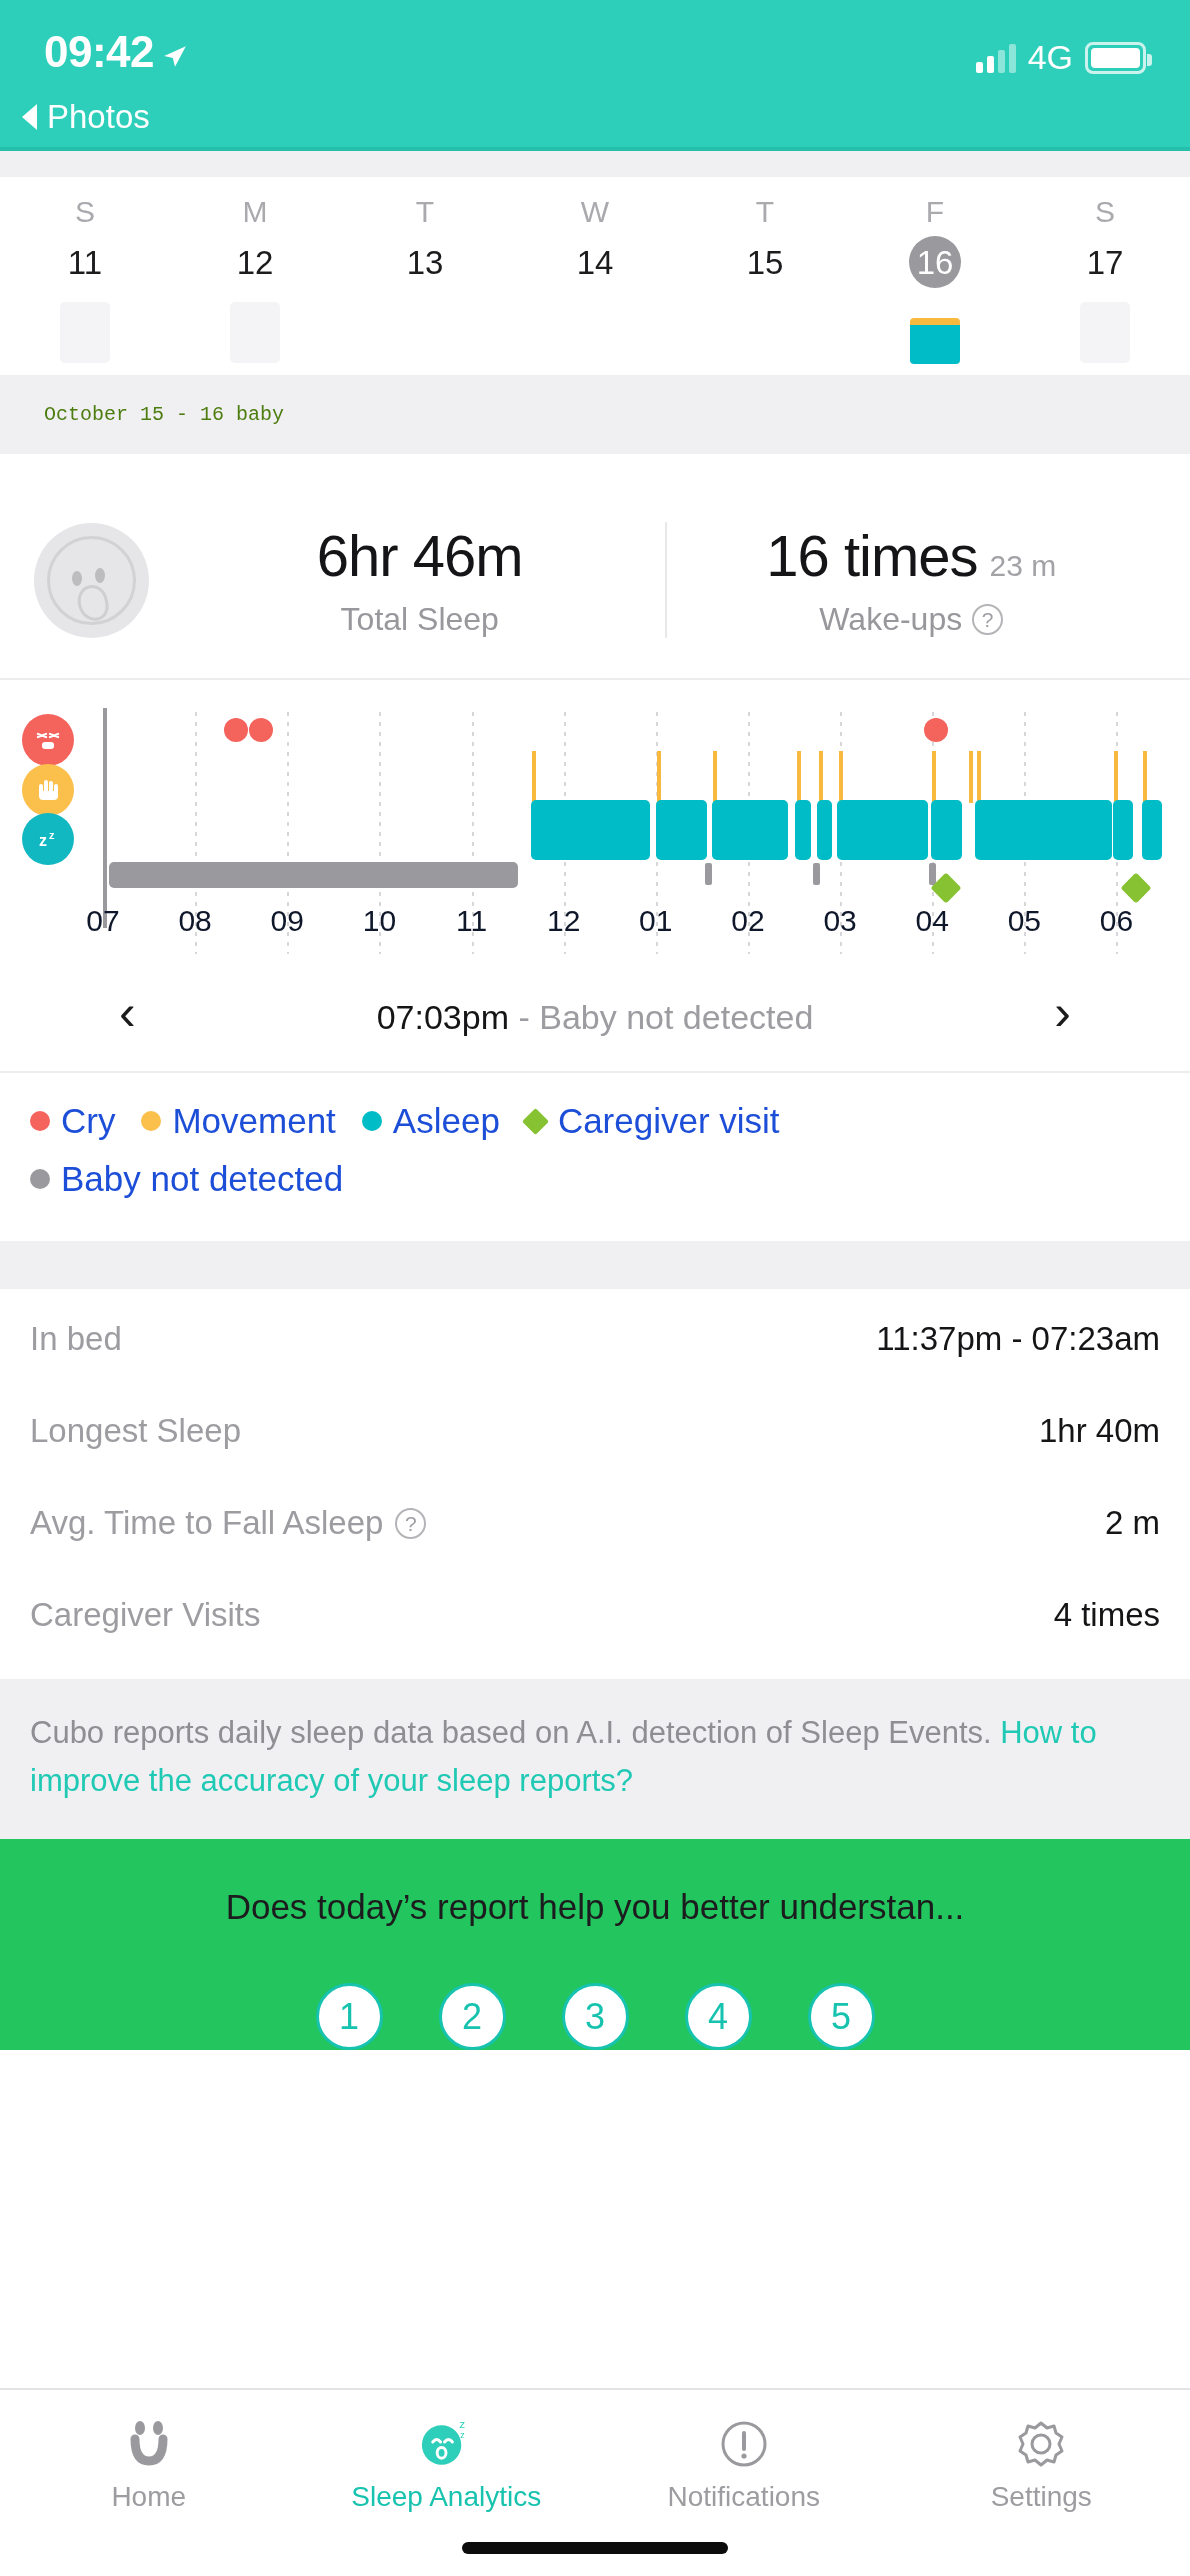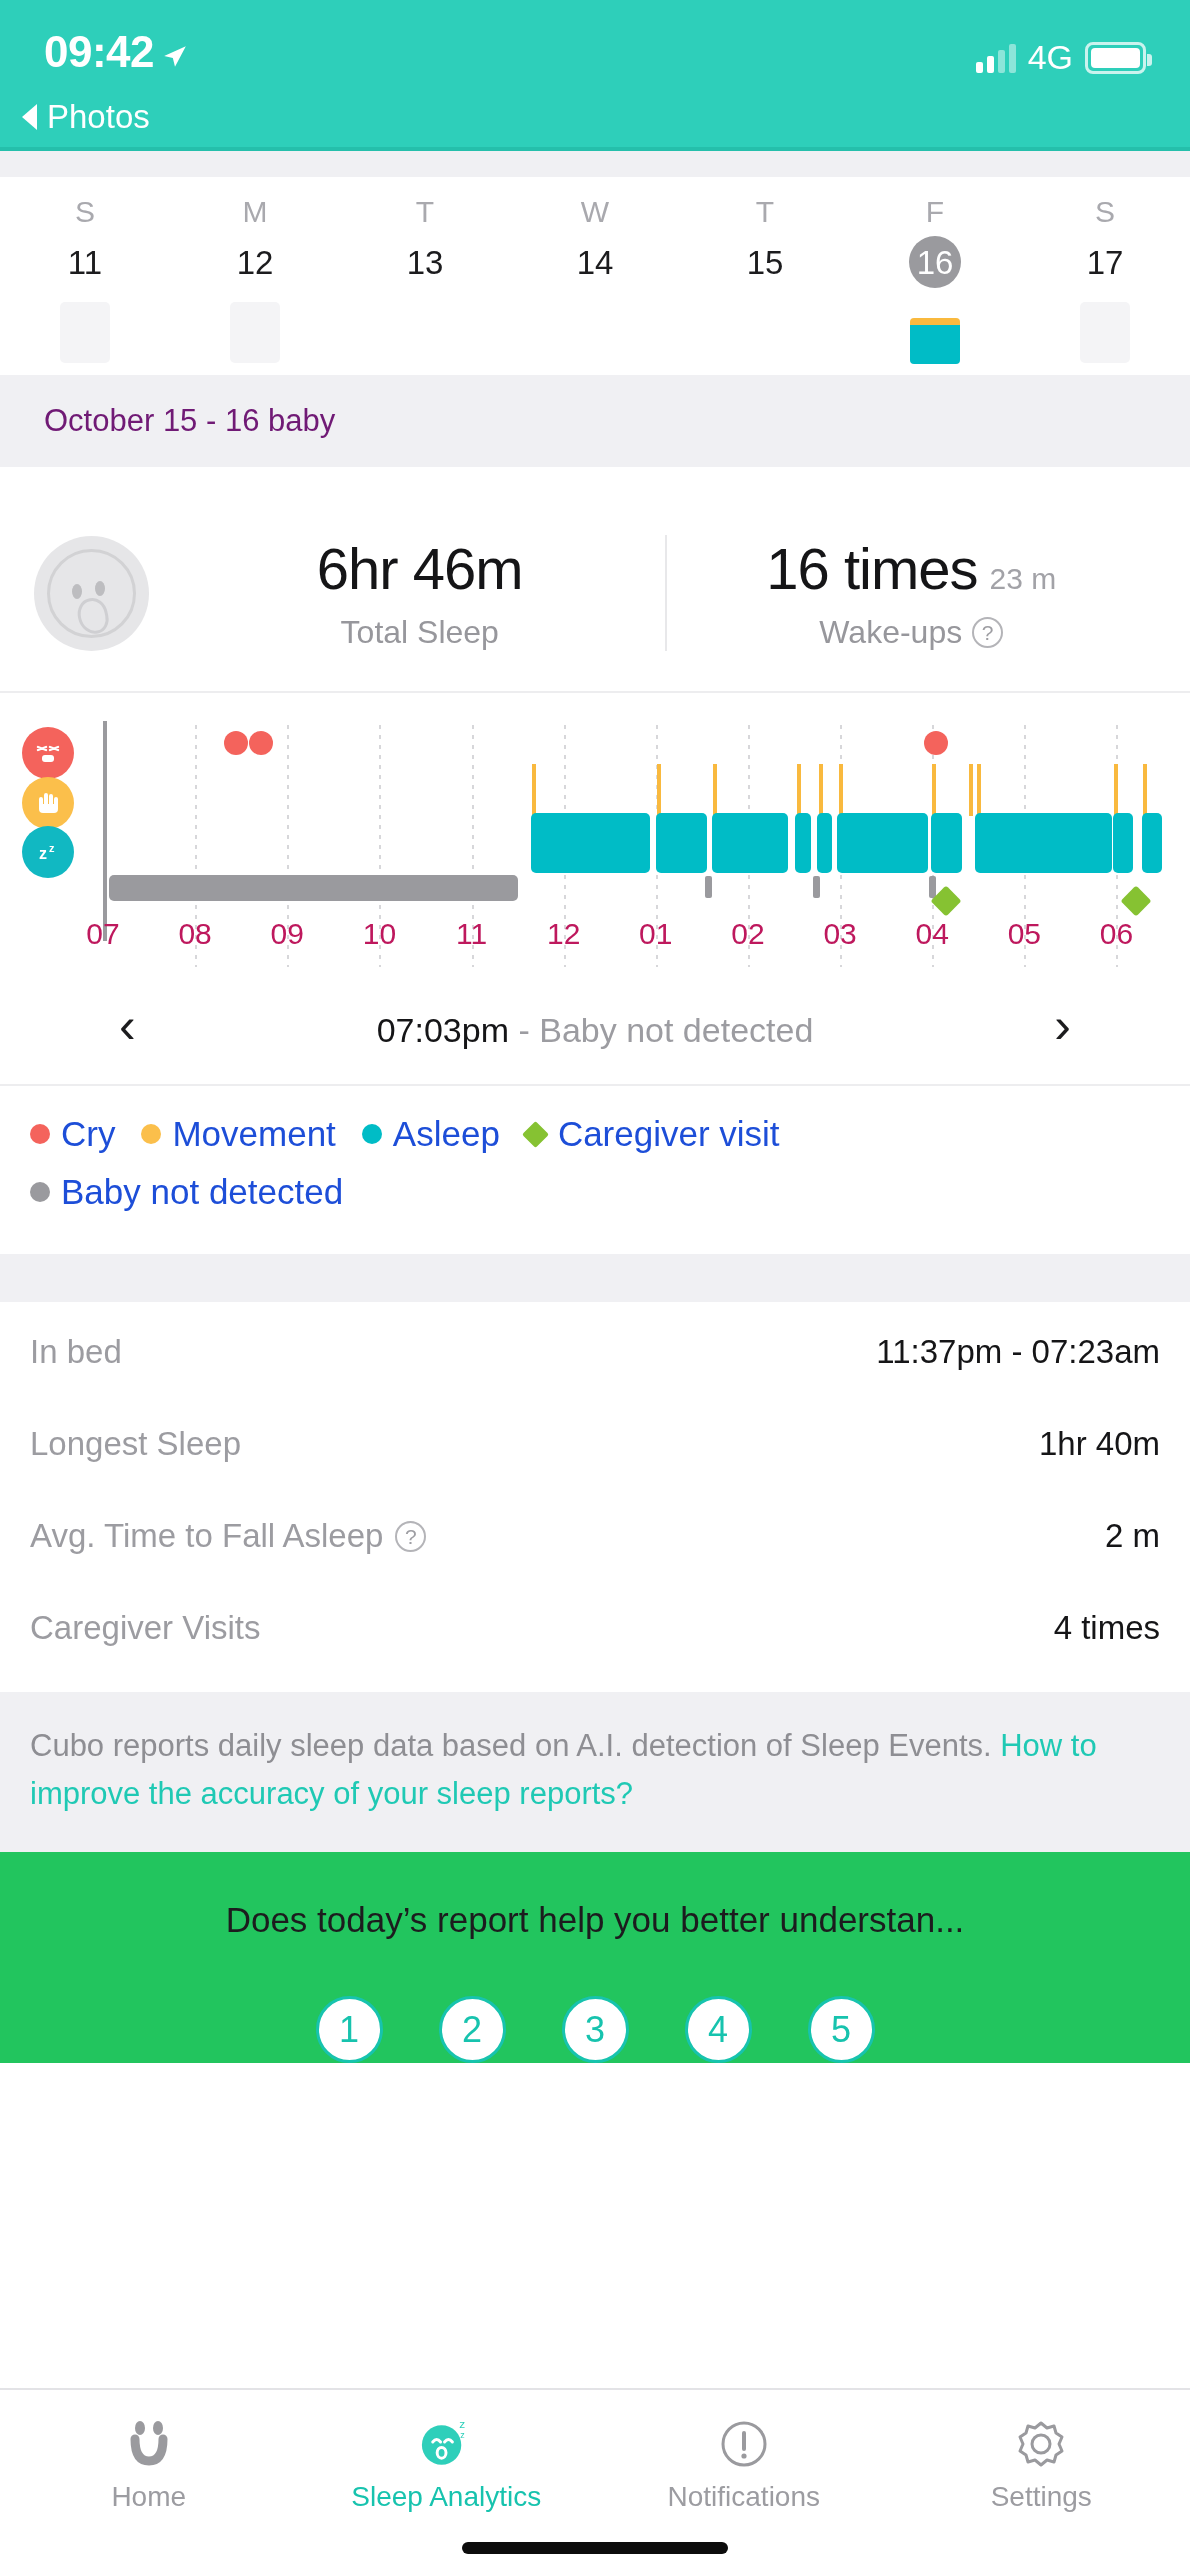--- a/index.html
+++ b/index.html
@@ -76,21 +76,21 @@
   .mini-bar.empty { background: #F4F4F6; height: 61px; }
   .mini-bar.none { background: transparent; height: 61px; }
   .mini-bar.data {
     height: 46px; background: #00BCC6; border-top: 7px solid #F9B93E;
     border-radius: 4px; margin-top: 16px;
   }
 
   
   .daterange {
     background: #F0F0F3; padding: 28px 44px;
-    font-size: 31px; color: #701a75;
+    font-size: 20px; color: #4d7c0f; font-family: Liberation Mono, monospace;
   }
 
   
   .summary {
     background: #fff; display: flex; align-items: center;
     padding: 68px 34px 40px 34px; gap: 26px;
     border-bottom: 2px solid #EDEDEF;
   }
   .baby-face {
     width: 115px; height: 115px; border-radius: 50%;
@@ -164,21 +164,21 @@
   .tl-grey-small {
     position: absolute; width: 7px; background: #9A9A9E;
     top: 157px; height: 22px; border-radius: 2px;
   }
   .tl-notdetected {
     position: absolute; background: #9A9A9E; border-radius: 5px;
     top: 156px; height: 26px;
   }
   .xaxis { position: absolute; left: 0; right: 0; top: 198px; height: 50px; }
   .xlabel {
-    position: absolute; font-size: 30px; color: #be185d;
+    position: absolute; font-size: 30px; color: #0f172a;
     transform: translateX(-50%); top: 0;
   }
 
   
   .timenav {
     display: flex; align-items: center; justify-content: space-between;
     padding: 22px 119px 34px 119px; background: #fff;
     border-bottom: 2px solid #EDEDEF;
   }
   .chev {

